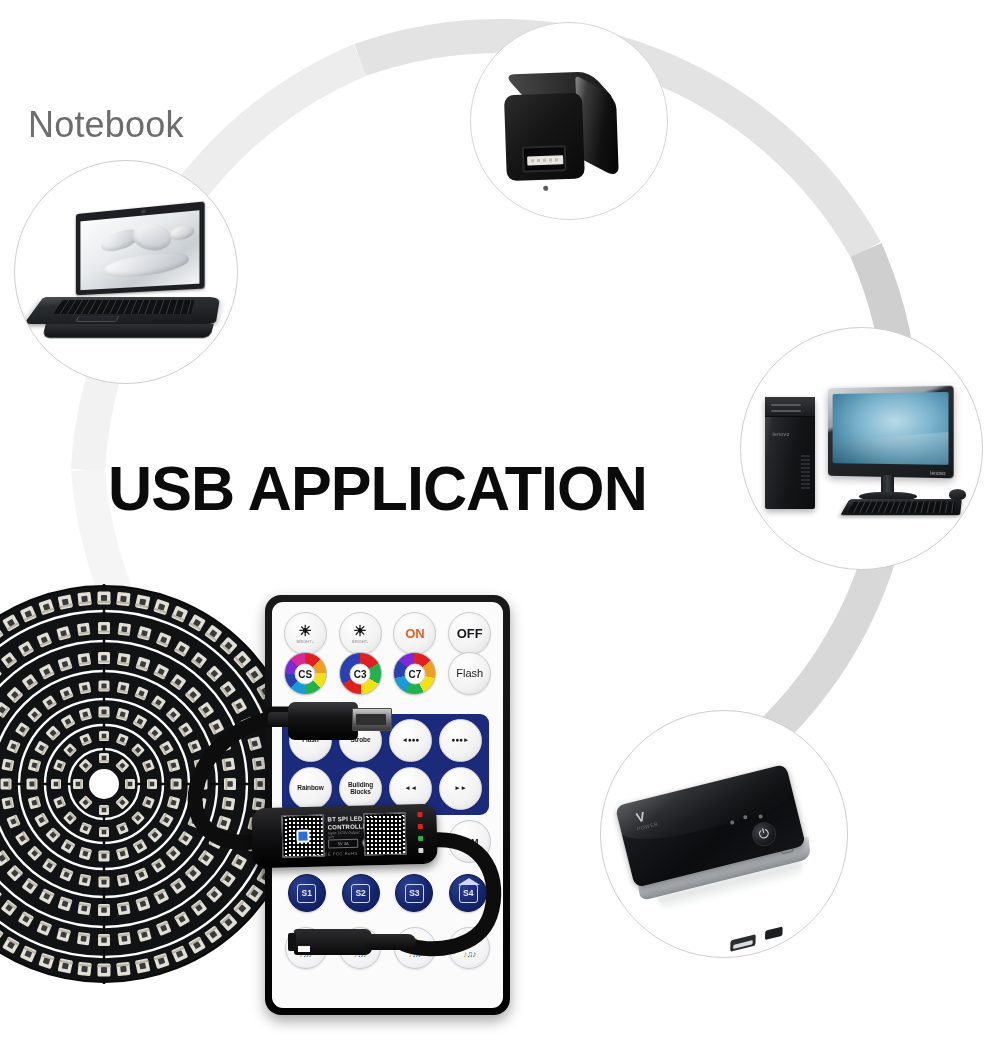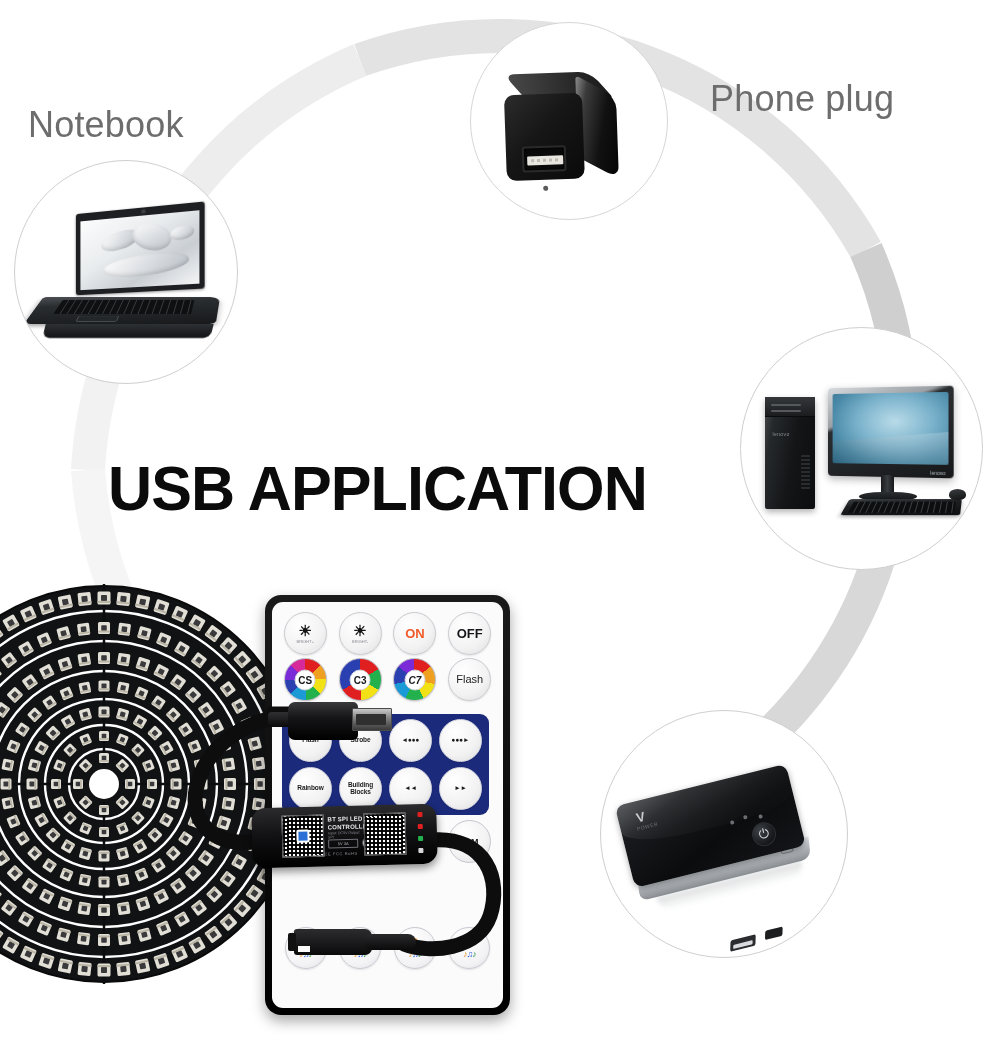--- a/index.html
+++ b/index.html
@@ -1597,28 +1597,28 @@
           <span class="sub">BRIGHT+</span>
         </div>
         <div class="rbtn">
           <span class="sun">☀</span>
           <span class="sub">BRIGHT-</span>
         </div>
         <div class="rbtn on">ON</div>
         <div class="rbtn off">OFF</div>
       </div>
 
-      <div class="rrow" style="top:56px;">
+      <div class="rrow" style="top:50px;">
         <div class="wheel" style="background:conic-gradient(#e02020 0 45deg,#f0a020 45deg 90deg,#f2e215 90deg 135deg,#22b14c 135deg 180deg,#1b9ad6 180deg 225deg,#2a3fb0 225deg 270deg,#7a2ad6 270deg 315deg,#d62a9a 315deg 360deg);">
           <span class="hub">CS</span>
         </div>
         <div class="wheel" style="background:conic-gradient(#e02020 0 60deg,#22b14c 60deg 120deg,#f2e215 120deg 180deg,#e02020 180deg 240deg,#2a3fb0 240deg 300deg,#2a3fb0 300deg 360deg);">
           <span class="hub">C3</span>
         </div>
-        <div class="wheel" style="background:conic-gradient(#e02020 0 51deg,#f0a020 51deg 103deg,#f2e215 103deg 154deg,#22b14c 154deg 206deg,#1b9ad6 206deg 257deg,#2a3fb0 257deg 309deg,#7a2ad6 309deg 360deg);font-style:italic;">
+        <div class="wheel" style="background:conic-gradient(#e02020 0 51deg,#f0a020 51deg 103deg,#f2e215 103deg 154deg,#22b14c 154deg 206deg,#1b9ad6 206deg 257deg,#2a3fb0 257deg 309deg,#7a2ad6 309deg 360deg);">
           <span class="hub">C7</span>
         </div>
         <div class="rbtn auto">Flash</div>
       </div>
 
       <div id="blue-panel" style="top:112px;">
         <div class="rrow" style="position:relative; top:0; margin-bottom:5px;">
           <div class="rbtn sm-txt">Flash</div>
           <div class="rbtn sm-txt">Strobe</div>
           <div class="rbtn sm-txt">◄●●●</div>
@@ -1632,20 +1632,34 @@
         </div>
       </div>
 
       <div class="rrow" style="top:218px;">
         <div class="timer">3H</div>
         <div class="timer">2H</div>
         <div class="timer">1H</div>
         <div class="timer">30M</div>
       </div>
 
+      <div class="rrow" style="top:272px;">
+        <div class="sbtn">
+          <span class="chip">S1</span>
+        </div>
+        <div class="sbtn">
+          <span class="chip">S2</span>
+        </div>
+        <div class="sbtn">
+          <span class="chip">S3</span>
+        </div>
+        <div class="sbtn house">
+          <span class="chip">S4</span>
+        </div>
+      </div>
 
       <div class="rrow" style="top:325px;">
         <div class="mbtn">
           <span class="num" style="color:#e8952a">1</span>
           <span class="notes"><b>♪</b><b>♫</b><b>♪</b></span>
         </div>
         <div class="mbtn">
           <span class="num" style="color:#e8952a">2</span>
           <span class="notes"><b>♪</b><b>♫</b><b>♪</b></span>
         </div>
@@ -1770,17 +1784,16 @@
             <i></i>
             <i></i>
         </div>
         <div class="pb-pwr">⏻</div>
       </div>
       <div class="pb-reflect"></div>
     </div>
   </div>
 
   <div class="label" id="label-notebook">Notebook</div>
-  <div class="label" id="label-phoneplug">Phone plug</div>
 
   <div id="main-title">USB APPLICATION</div>
 
 </div>
 
 </body></html>

